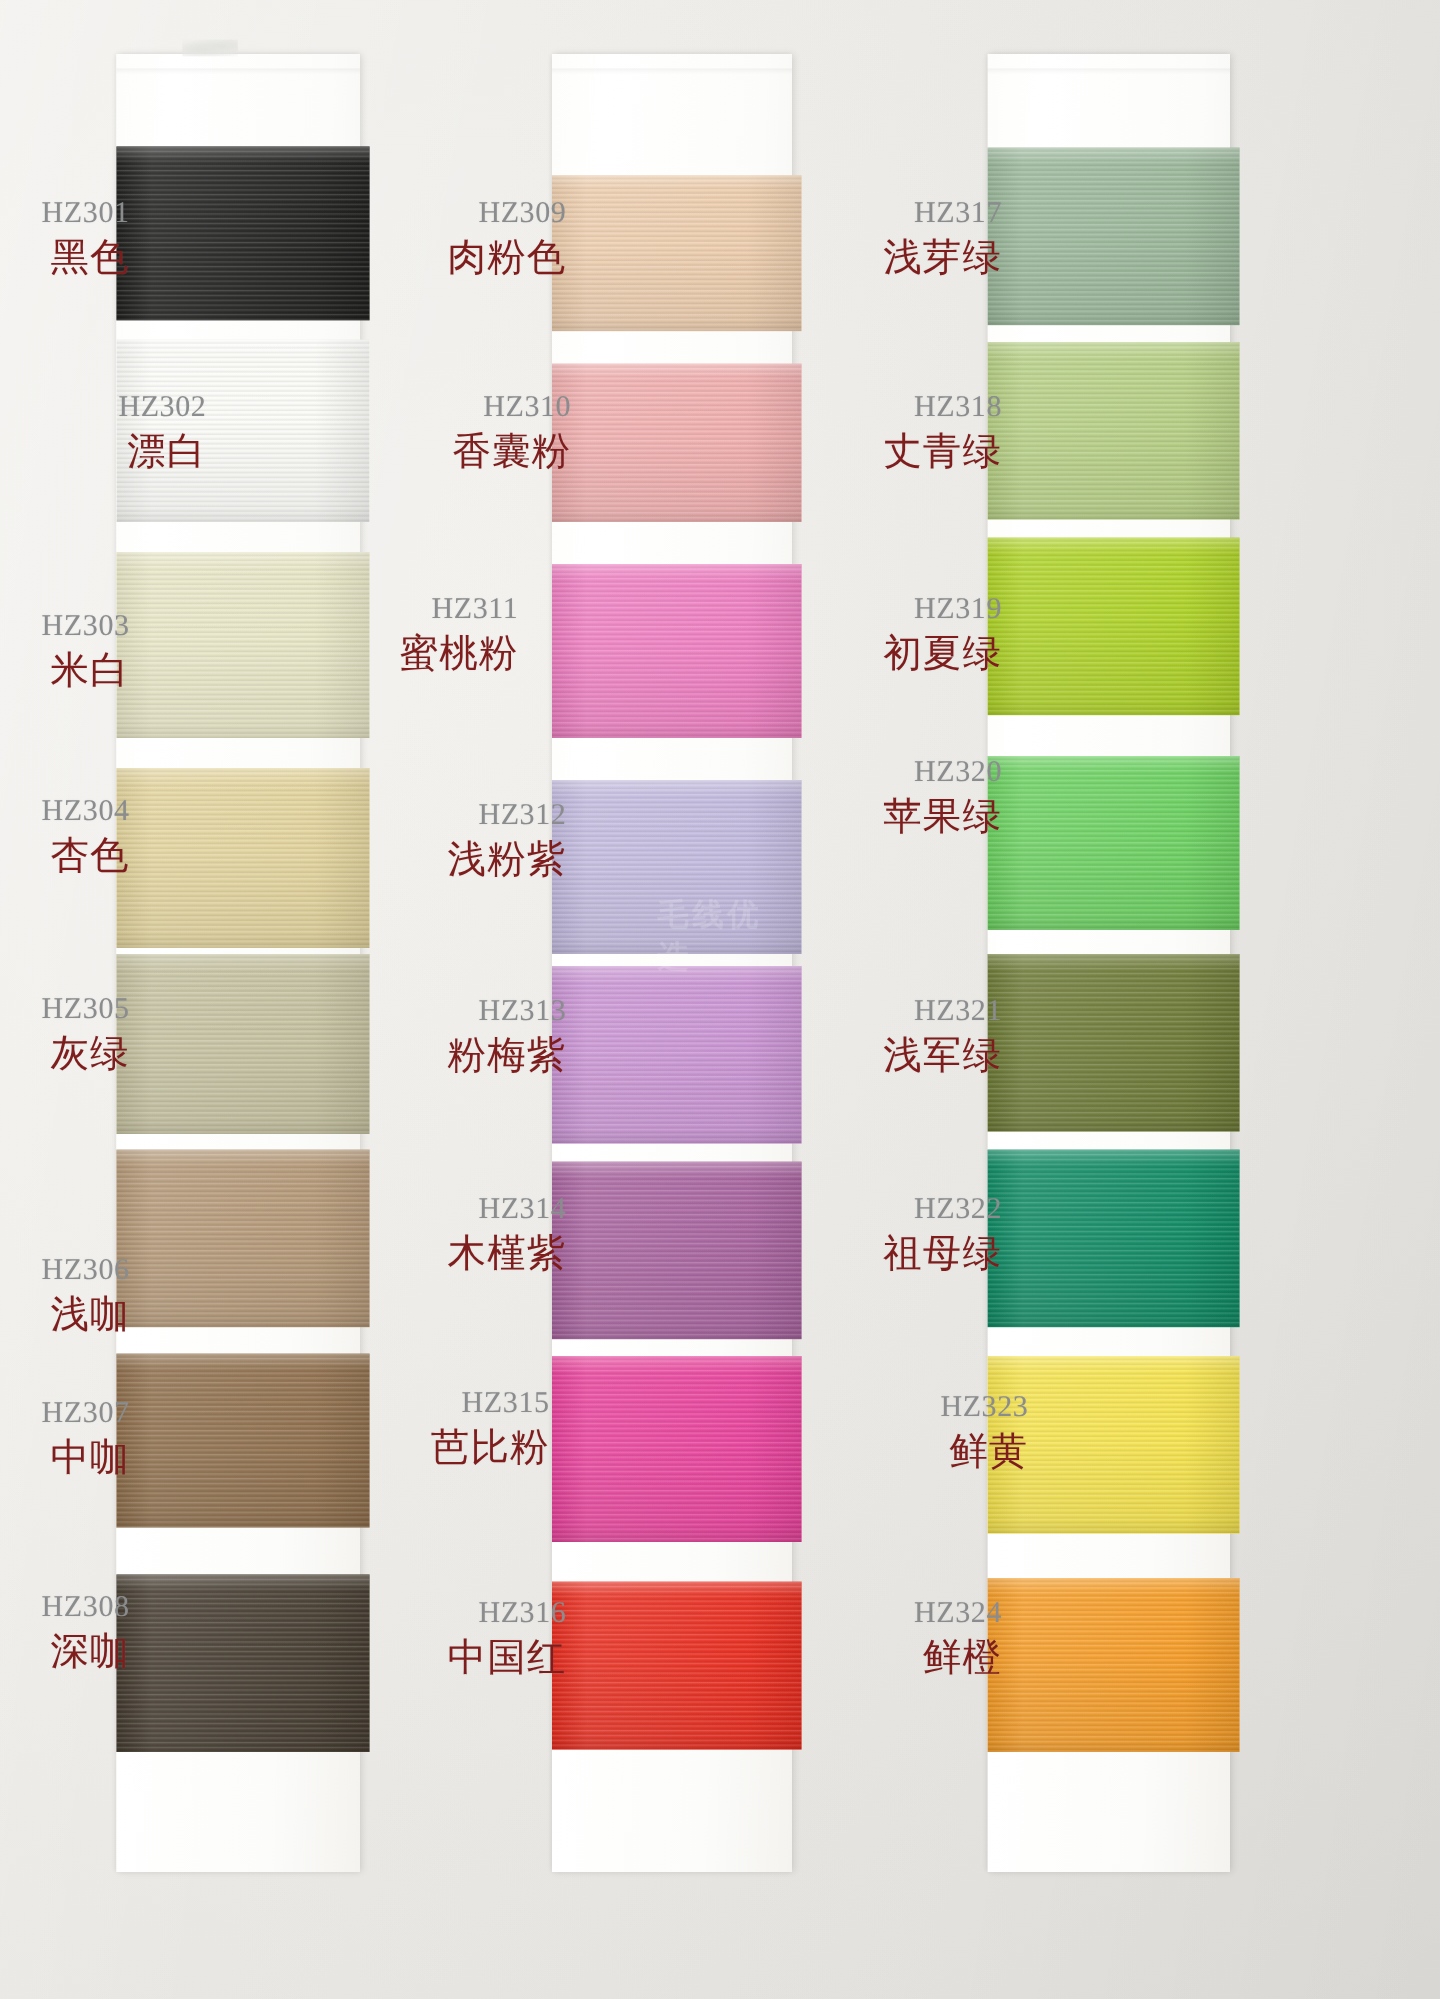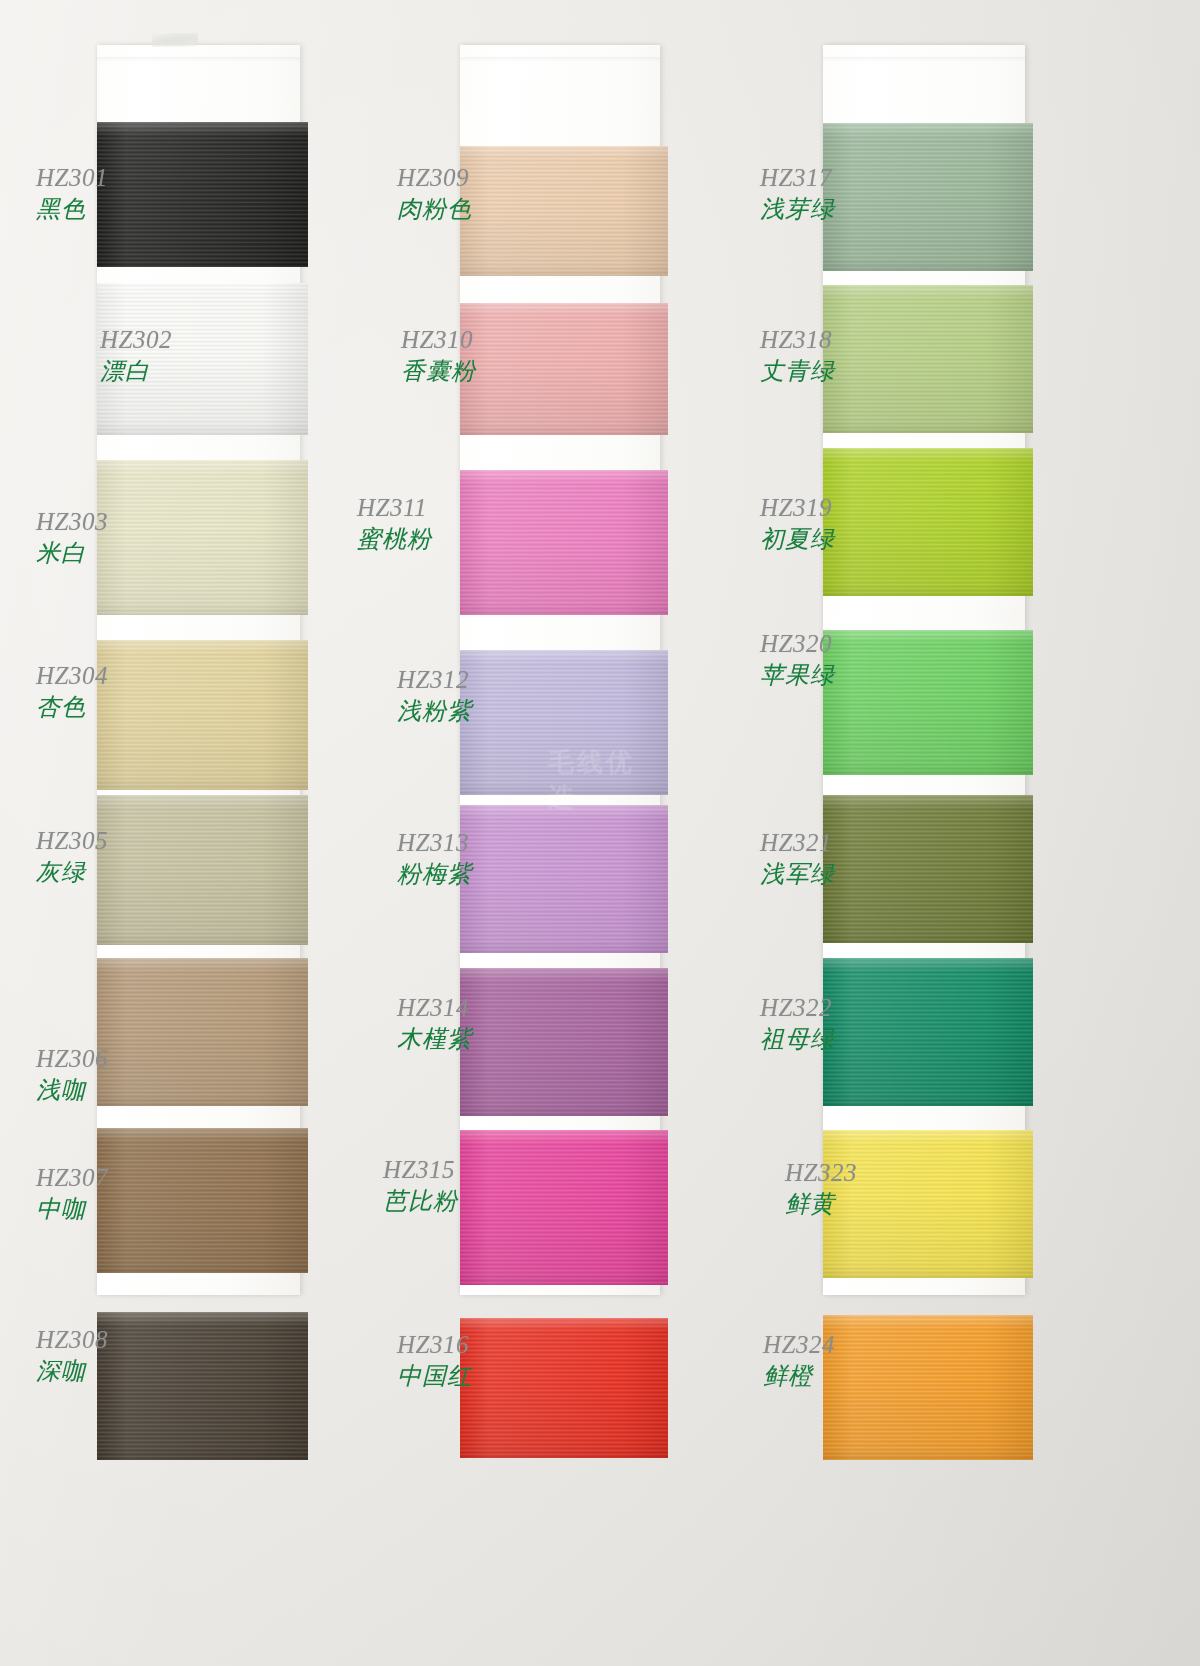--- a/index.html
+++ b/index.html
@@ -30,21 +30,21 @@
 
   #board {
     position: absolute;
     inset: 0;
   }
 
   
   .card {
     position: absolute;
     top: 45px;
-    height: 1250px;
+    height: 1515px;
     background: linear-gradient(92deg, #fdfdfb 0%, #ffffff 18%, #fcfcfa 70%, #f4f3f0 100%);
     box-shadow:
       2px 0 6px rgba(0,0,0,0.10),
       -1px 0 4px rgba(0,0,0,0.05);
   }
   .card.col1 { left: 97px;  width: 203px; }
   .card.col2 { left: 460px; width: 200px; }
   .card.col3 { left: 823px; width: 202px; }
 
   
@@ -106,40 +106,39 @@
       linear-gradient(180deg, rgba(255,255,255,0.26) 0%, rgba(255,255,255,0.02) 9%, rgba(0,0,0,0) 45%, rgba(0,0,0,0.045) 92%, rgba(0,0,0,0.10) 100%),
       linear-gradient(90deg, rgba(0,0,0,0.05) 0%, rgba(255,255,255,0.10) 14%, rgba(255,255,255,0.03) 78%, rgba(0,0,0,0.07) 100%);
   }
 
   
   .swatch-row.overhang .swatch { width: 104%; }
 
   
   .label {
     position: absolute;
-    text-align: left;
+    text-align: right;
     color: #8a8c8e;
     line-height: 1.16;
     letter-spacing: 0.5px;
     text-shadow: 0 0 1px rgba(140,142,144,0.35);
     white-space: nowrap;
-    font-style: italic;
   }
   .label .code {
     display: block;
     font-size: 25px;
     font-family: "Liberation Serif", "DejaVu Serif", serif;
     color: #8a8c8e;
   }
   .label .name {
     display: block;
-    font-size: 24px;
+    font-size: 32px;
     margin-top: 4px;
     font-family: "DejaVu Sans", "Liberation Sans", sans-serif;
-    color: #15803d;
+    color: #7f1d1d;
     letter-spacing: 1px;
   }
 
   
   .watermark {
     position: absolute;
     font-family: "DejaVu Sans", "Liberation Sans", sans-serif;
     font-size: 26px;
     font-weight: bold;
     color: rgba(255,255,255,0.17);

